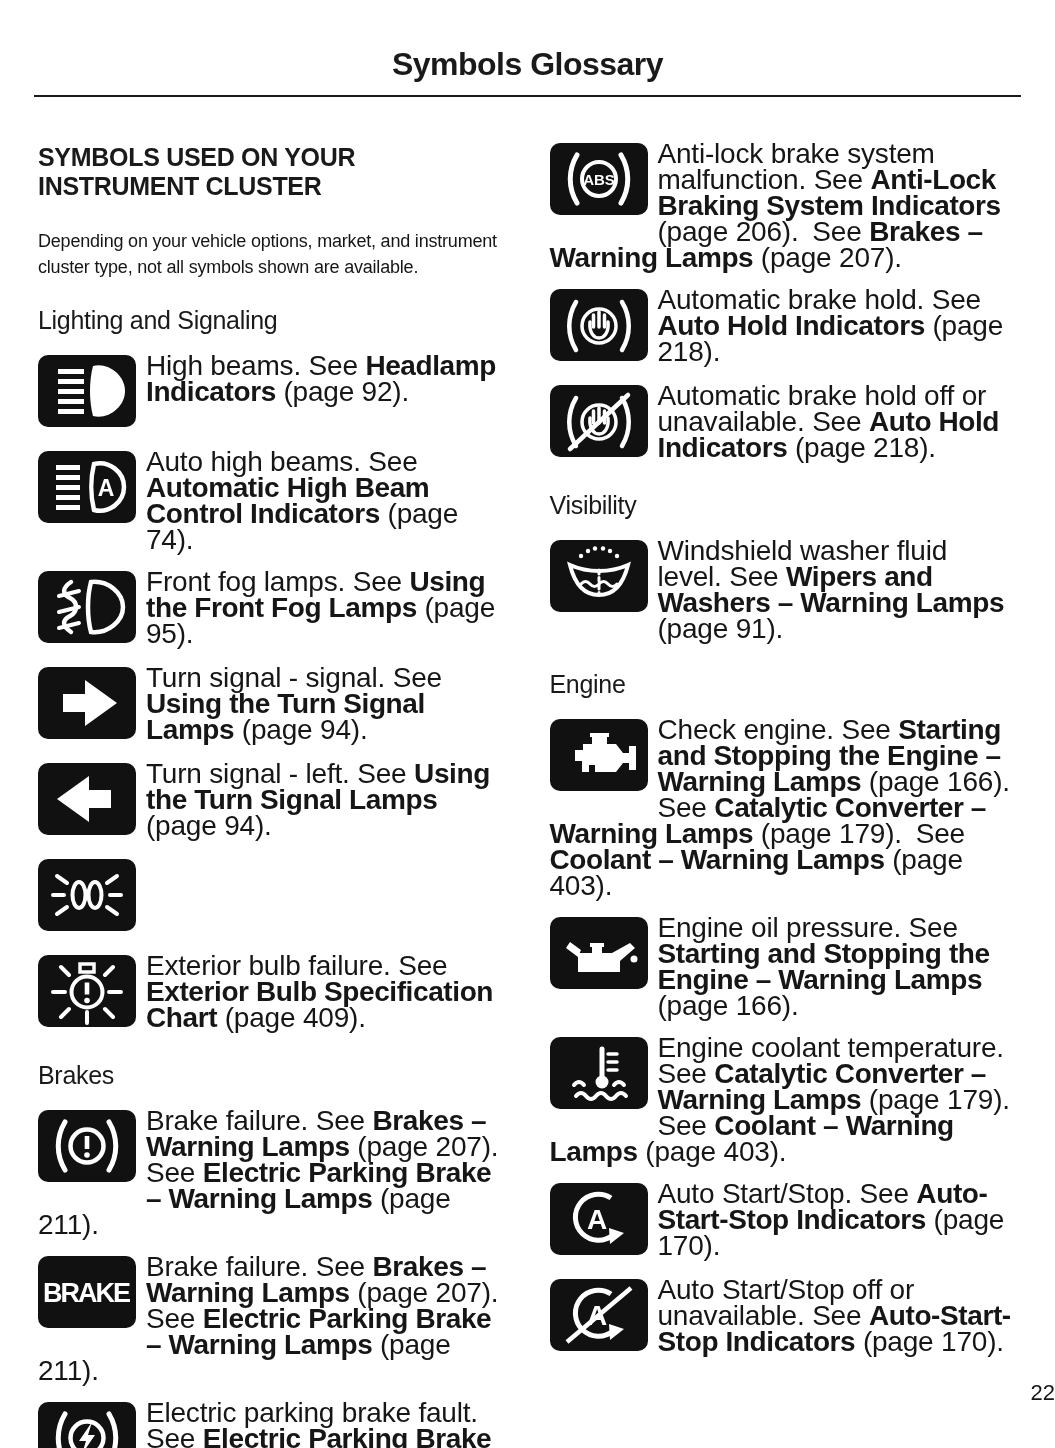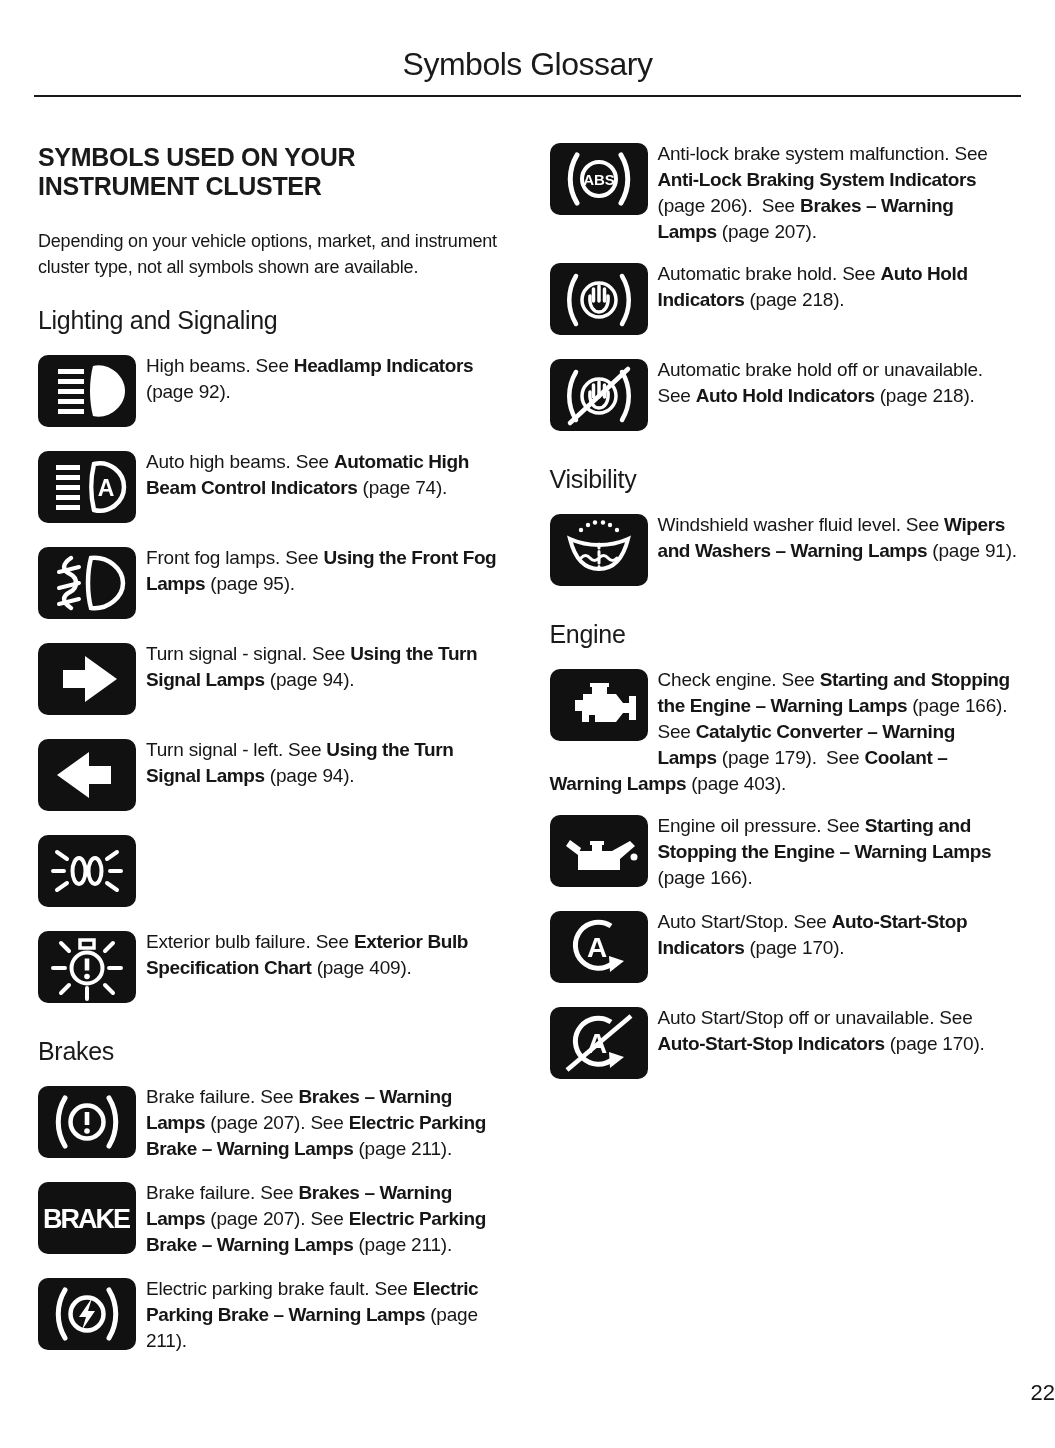--- a/index.html
+++ b/index.html
@@ -2,41 +2,41 @@
 <html><head>
 <meta charset="utf-8">
 <style>
   html,body{margin:0;padding:0;background:#fff;}
   .page{
     position:relative;width:1055px;height:1448px;box-sizing:border-box;
     background:#fff;color:#161616;overflow:hidden;
     font-family:"Liberation Sans", sans-serif;
   }
   .title{
-    text-align:center;font-size:32px;font-weight:400;letter-spacing:-0.5px;
+    text-align:center;font-size:32px;font-weight:700;letter-spacing:-0.5px;
     padding-top:46px;color:#1a1a1a;
   }
   .rule{border-bottom:2.5px solid #1a1a1a;margin:12px 34px 0 34px;}
   .cols{display:flex;gap:44px;padding:0 38px;margin-top:44px;}
   .col{flex:1;min-width:0;}
   .h1{
     font-size:25px;font-weight:700;line-height:1.17;letter-spacing:-0.3px;
     margin:2px 0 26px 0;color:#1a1a1a;
   }
   .intro{margin:0 0 26px 0;font-size:18px;line-height:26px;letter-spacing:-0.2px;}
   .h2{font-size:25px;font-weight:400;letter-spacing:-0.3px;margin:28px 0 18px 0;color:#1a1a1a;}
   .h2:first-child{margin-top:0;}
   .entry{margin-bottom:16px;}
   .entry::after{content:"";display:block;clear:both;}
   .tile{
     float:left;width:98px;height:72px;background:#111;border-radius:10px;
     margin:2px 10px 6px 0;
   }
   .glyph{width:98px;height:72px;display:block;}
-  .etext{margin:0;font-size:19px;line-height:26px;letter-spacing:-0.2px;}
+  .etext{margin:0;font-size:28px;line-height:26px;letter-spacing:-0.2px;}
   .etext b{letter-spacing:-0.4px;}
   .pageno{
     position:absolute;bottom:42px;left:0;right:0;text-align:right;
     font-size:22px;color:#161616;
   }
 </style>
 </head>
 <body>
 
 <svg width="0" height="0" style="position:absolute" aria-hidden="true">
@@ -326,20 +326,28 @@
             <span class="tile">
               <svg class="glyph" viewBox="0 0 98 72" aria-hidden="true">
                 <use href="#engine-oil-pressure-icon"></use>
               </svg>
             </span>
             <p class="etext"><span>Engine oil pressure. See </span><b>Starting and Stopping the Engine – Warning Lamps</b><span> (page 166).</span></p>
           </div>
           <div class="entry">
             <span class="tile">
               <svg class="glyph" viewBox="0 0 98 72" aria-hidden="true">
+                <use href="#engine-coolant-temperature-icon"></use>
+              </svg>
+            </span>
+            <p class="etext"><span>Engine coolant temperature. See </span><b>Catalytic Converter – Warning Lamps</b><span> (page 179). See </span><b>Coolant – Warning Lamps</b><span> (page 403).</span></p>
+          </div>
+          <div class="entry">
+            <span class="tile">
+              <svg class="glyph" viewBox="0 0 98 72" aria-hidden="true">
                 <use href="#auto-start-stop-icon"></use>
               </svg>
             </span>
             <p class="etext"><span>Auto Start/Stop. See </span><b>Auto-Start-Stop Indicators</b><span> (page 170).</span></p>
           </div>
           <div class="entry">
             <span class="tile">
               <svg class="glyph" viewBox="0 0 98 72" aria-hidden="true">
                 <use href="#auto-start-stop-off-icon"></use>
               </svg>

